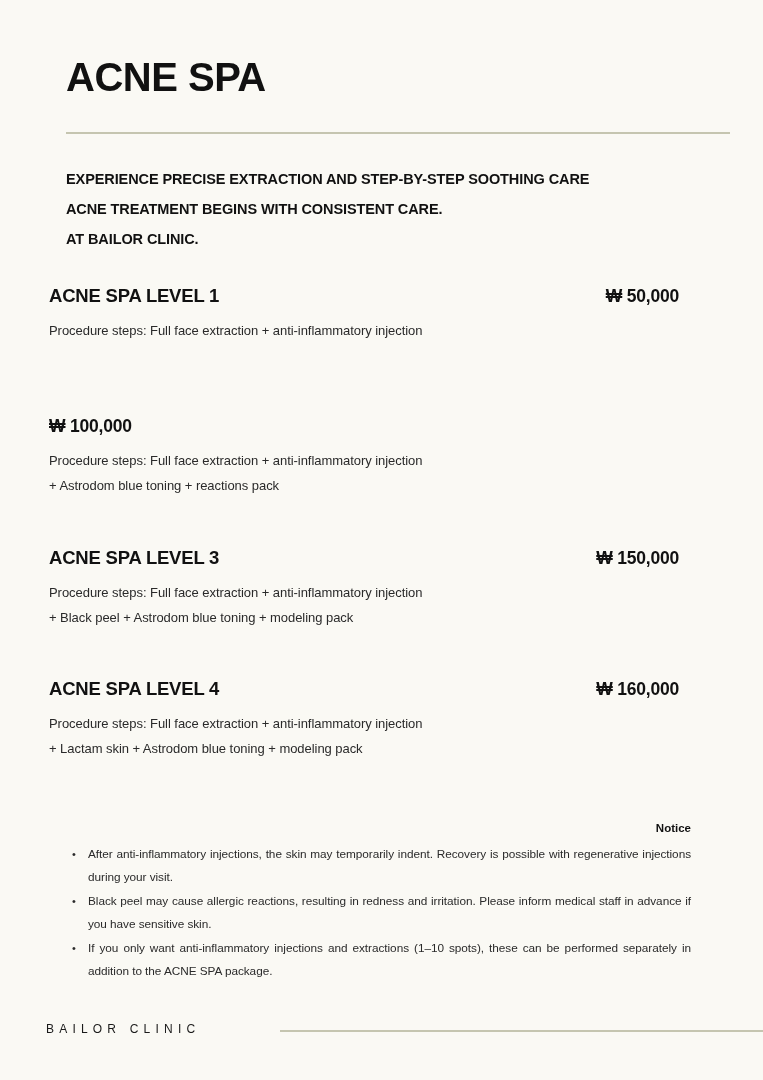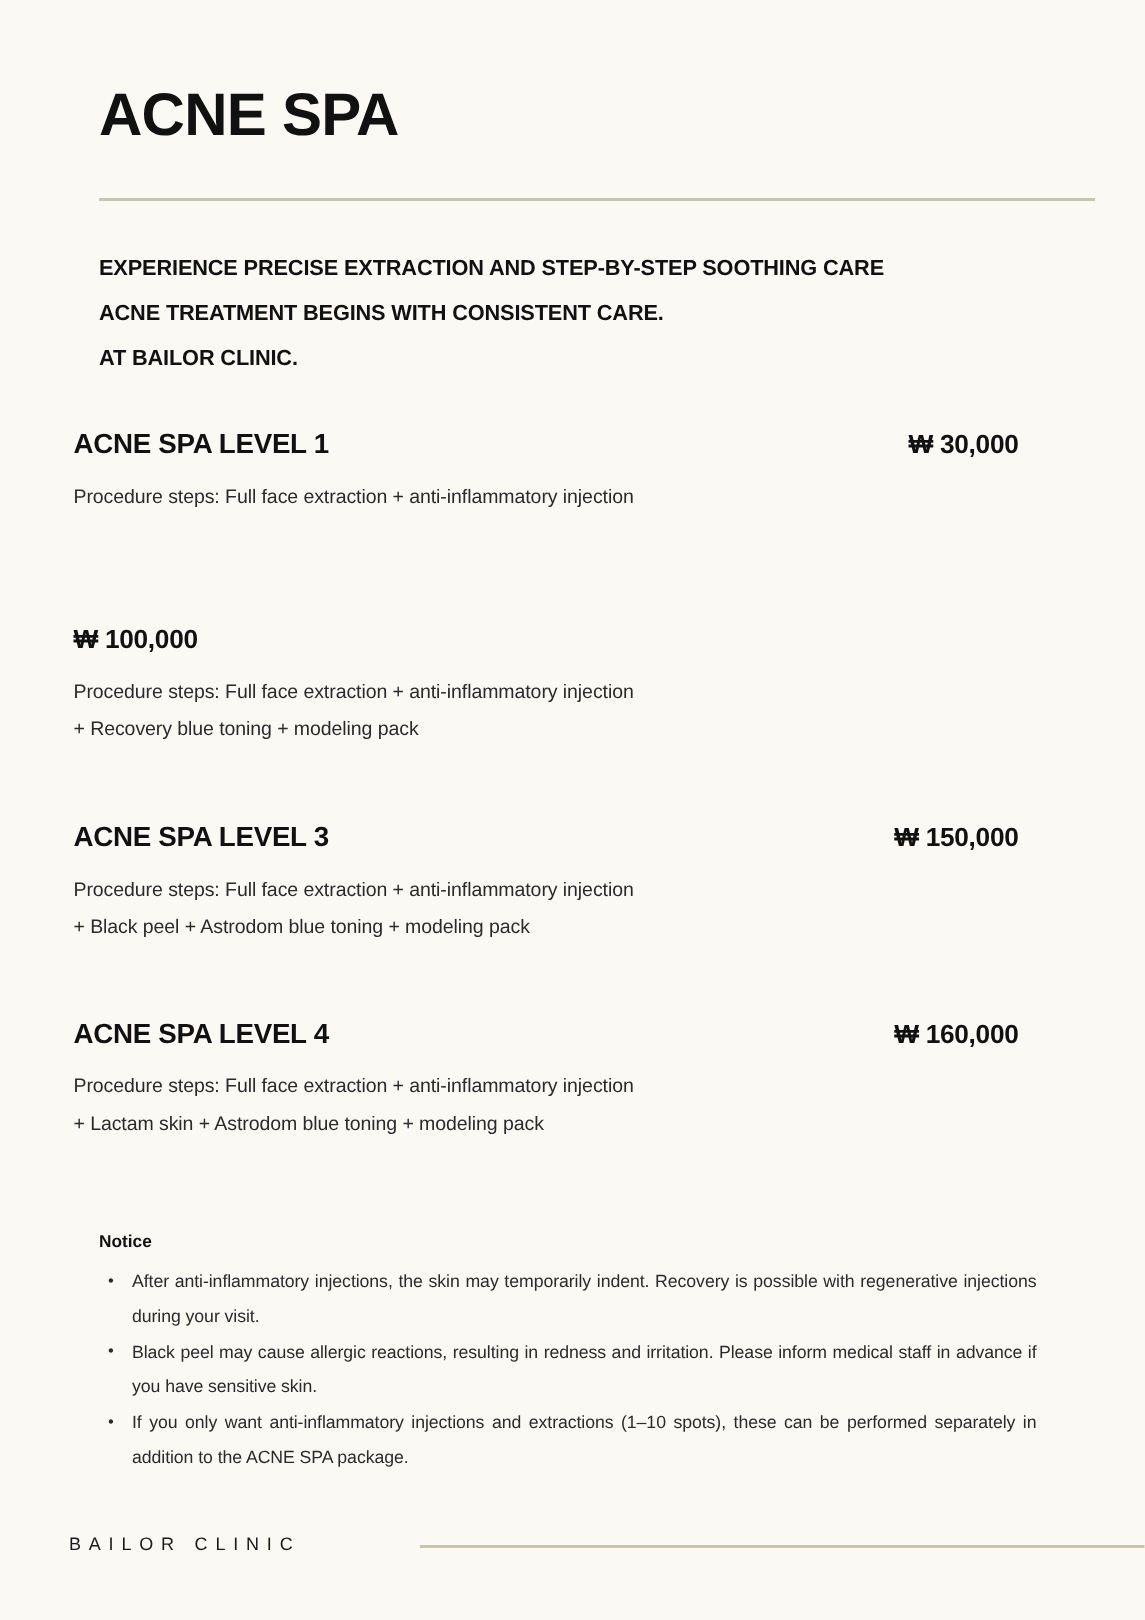--- a/index.html
+++ b/index.html
@@ -109,20 +109,21 @@
     top: 822px;
     width: 625px;
   }
 
   .notice-title {
     font-size: 11.5px;
     font-weight: 700;
     color: #111111;
     margin-bottom: 9px;
     letter-spacing: 0;
+    text-align: right;
   }
 
   .notice-list { list-style: none; }
 
   .notice-item {
     position: relative;
     padding-left: 22px;
     font-size: 11.8px;
     line-height: 23px;
     color: #2a2a2a;
@@ -181,34 +182,34 @@
     <span class="intro-line">EXPERIENCE PRECISE EXTRACTION AND STEP-BY-STEP SOOTHING CARE</span>
     <span class="intro-line">ACNE TREATMENT BEGINS WITH CONSISTENT CARE.</span>
     <span class="intro-line">AT BAILOR CLINIC.</span>
   </div>
 
   <div class="items">
 
     <div class="item">
       <div class="item-head">
         <div class="item-name">ACNE SPA LEVEL 1</div>
-        <div class="item-price">₩ 30,000</div>
+        <div class="item-price">₩ 50,000</div>
       </div>
       <div class="item-desc">
         <span class="desc-line">Procedure steps: Full face extraction + anti-inflammatory injection</span>
       </div>
     </div>
 
     <div class="item">
       <div class="item-head">
         <div class="item-price">₩ 100,000</div>
       </div>
       <div class="item-desc">
         <span class="desc-line">Procedure steps: Full face extraction + anti-inflammatory injection</span>
-        <span class="desc-line">+ Recovery blue toning + modeling pack</span>
+        <span class="desc-line">+ Astrodom blue toning + reactions pack</span>
       </div>
     </div>
 
     <div class="item">
       <div class="item-head">
         <div class="item-name">ACNE SPA LEVEL 3</div>
         <div class="item-price">₩ 150,000</div>
       </div>
       <div class="item-desc">
         <span class="desc-line">Procedure steps: Full face extraction + anti-inflammatory injection</span>

